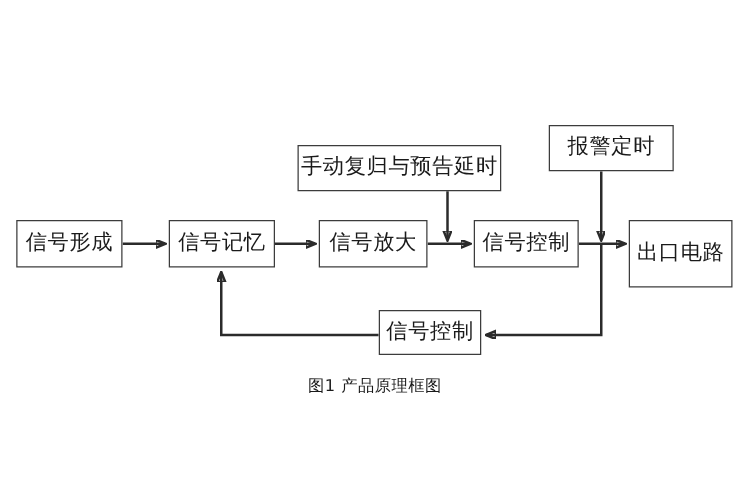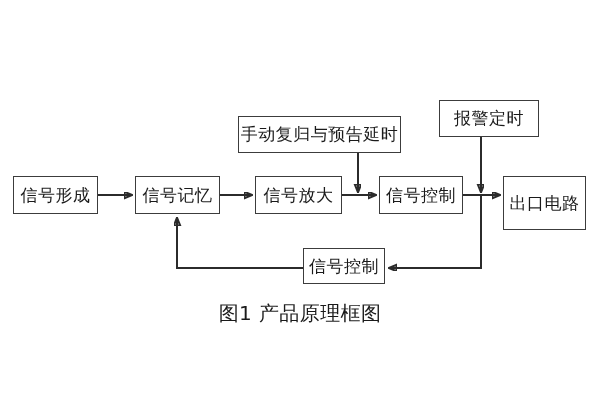--- a/index.html
+++ b/index.html
@@ -39,21 +39,21 @@
   .node-label {
     display: block;
     transform: translateY(-0.5px);
   }
   #caption {
     position: absolute;
     left: 0;
     top: 300px;
     width: 600px;
     text-align: center;
-    font-size: 20px;
+    font-size: 13px;
     color: #1a1a1a;
     letter-spacing: 0.4px;
     z-index: 3;
   }
   svg#edges {
     position: absolute;
     left: 0;
     top: 0;
     width: 600px;
     height: 400px;

